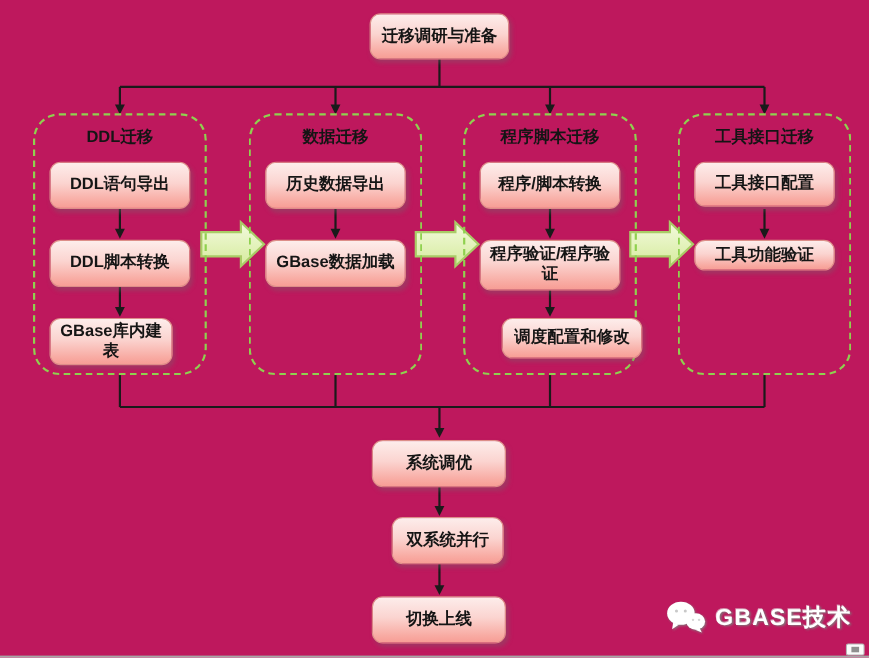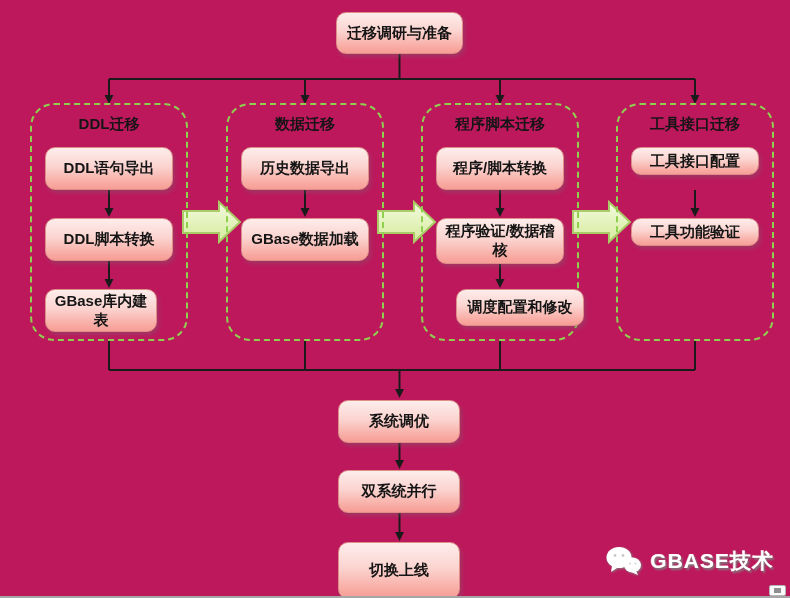--- a/index.html
+++ b/index.html
@@ -123,32 +123,32 @@
   <div class="column" style="left:226px;top:103px;width:158px;height:238px;">
     <div class="column-header">数据迁移</div>
   </div>
   <div class="node" style="left:241px;top:147px;width:128px;height:43px;">历史数据导出</div>
   <div class="node" style="left:241px;top:218px;width:128px;height:43px;">GBase数据加载</div>
 
   <div class="column" style="left:421px;top:103px;width:158px;height:238px;">
     <div class="column-header">程序脚本迁移</div>
   </div>
   <div class="node" style="left:436px;top:147px;width:128px;height:43px;">程序/脚本转换</div>
-  <div class="node" style="left:436px;top:218px;width:128px;height:46px;">程序验证/数据稽核</div>
+  <div class="node" style="left:436px;top:218px;width:128px;height:46px;">程序验证/程序验证</div>
   <div class="node" style="left:456px;top:289px;width:128px;height:37px;">调度配置和修改</div>
 
   <div class="column" style="left:616px;top:103px;width:158px;height:238px;">
     <div class="column-header">工具接口迁移</div>
   </div>
-  <div class="node" style="left:631px;top:147px;width:128px;height:28px;">工具接口配置</div>
+  <div class="node" style="left:631px;top:147px;width:128px;height:41px;">工具接口配置</div>
   <div class="node" style="left:631px;top:218px;width:128px;height:28px;">工具功能验证</div>
 
   <div class="node" style="left:338px;top:400px;width:122px;height:43px;">系统调优</div>
-  <div class="node" style="left:338px;top:470px;width:122px;height:43px;">双系统并行</div>
-  <div class="node" style="left:338px;top:542px;width:122px;height:57px;">切换上线</div>
+  <div class="node" style="left:356px;top:470px;width:102px;height:43px;">双系统并行</div>
+  <div class="node" style="left:338px;top:542px;width:122px;height:43px;">切换上线</div>
 
   <div class="watermark">
     <svg class="wm-icon" width="38" height="30" viewBox="0 0 38 30">
       <ellipse cx="14" cy="11.5" rx="12.5" ry="10.5" fill="#ffffff"></ellipse>
       <path d="M7,20 L6,26 L12,22 Z" fill="#ffffff"></path>
       <ellipse cx="27.5" cy="19" rx="8.5" ry="7.5" fill="#ffffff"></ellipse>
       <path d="M31,25 L33,29 L27,26.5 Z" fill="#ffffff"></path>
       <circle cx="10" cy="9.5" r="1.4" fill="#c9c9c9"></circle>
       <circle cx="18" cy="9.5" r="1.4" fill="#c9c9c9"></circle>
       <circle cx="25" cy="17.5" r="1.1" fill="#d6d6d6"></circle>

